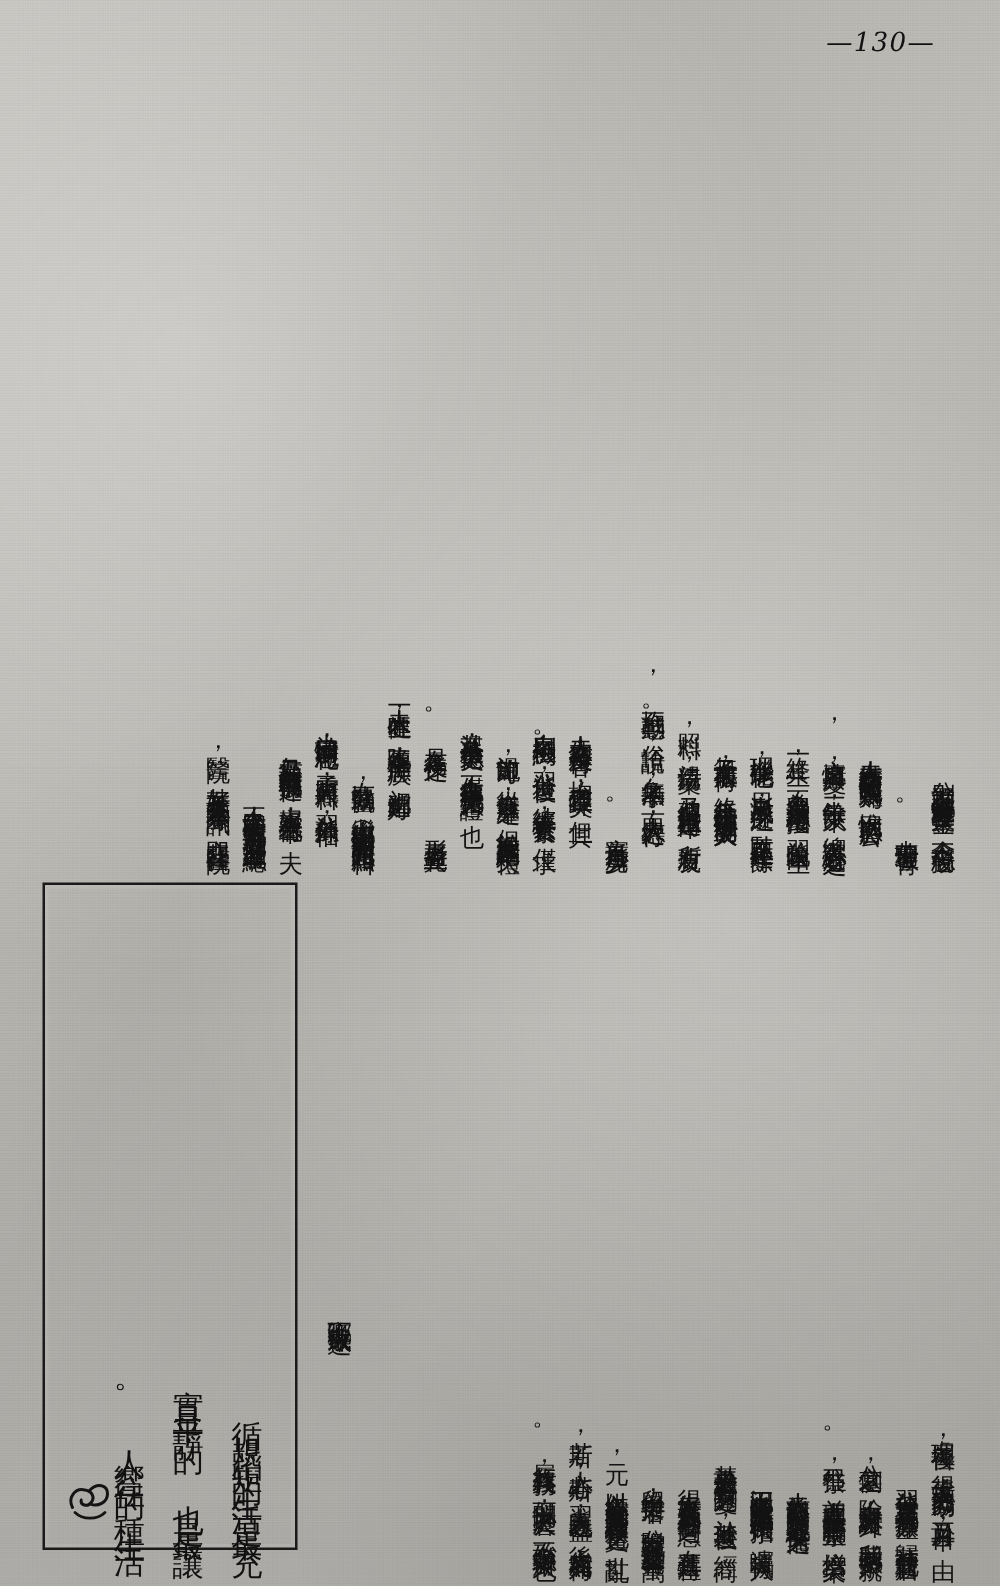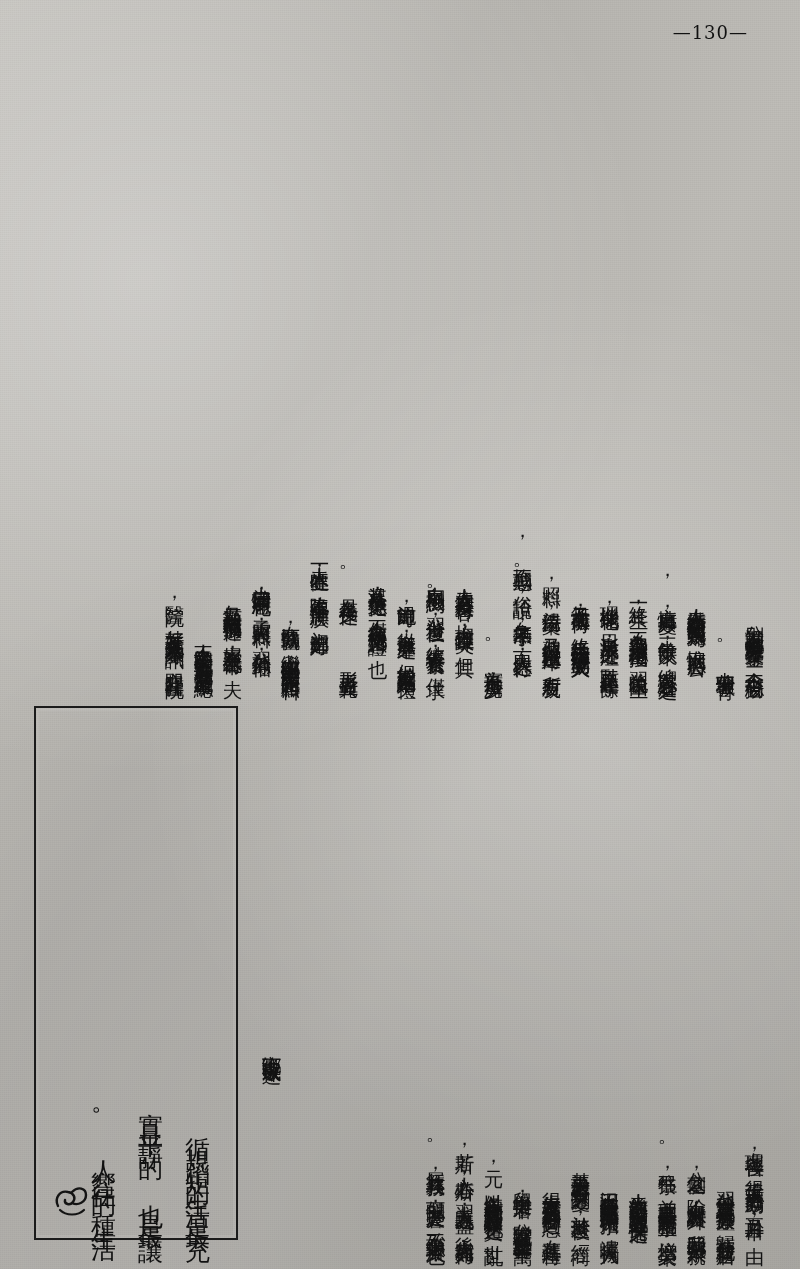--- a/index.html
+++ b/index.html
@@ -27,23 +27,24 @@
     pointer-events: none;
     opacity: 0.30;
     background-image:
       repeating-linear-gradient(0deg, rgba(0,0,0,0.05) 0px, rgba(0,0,0,0.05) 1px, rgba(255,255,255,0.05) 1px, rgba(255,255,255,0.05) 2px),
       repeating-linear-gradient(90deg, rgba(0,0,0,0.04) 0px, rgba(0,0,0,0.04) 1px, rgba(255,255,255,0.04) 1px, rgba(255,255,255,0.04) 2px);
   }
   .page-number {
     position: absolute;
     top: 22px;
     right: 52px;
-    font-size: 18px;
+    font-size: 21px;
     letter-spacing: 1px;
     color: #111;
+    font-style: italic;
   }
 
   
   .col {
     position: absolute;
     writing-mode: vertical-rl;
     text-orientation: upright;
     font-size: 19.5px;
     line-height: 1.0;
     letter-spacing: 1.6px;

